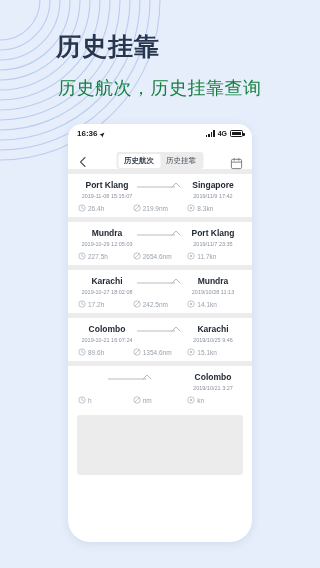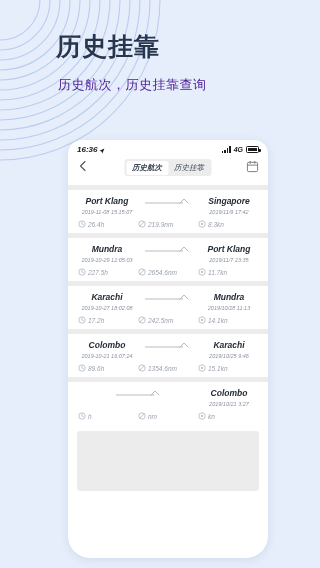--- a/index.html
+++ b/index.html
@@ -16,52 +16,51 @@
   .arcs { position:absolute; left:0; top:0; width:200px; height:230px; overflow:hidden; }
   .arcs svg { position:absolute; left:-60px; top:-75px; }
 
   .headline {
     position:absolute; left:56px; top:30px;
     font-size:25px; font-weight:bold; color:#28364d;
     letter-spacing:1px;
   }
   .subhead {
     position:absolute; left:58px; top:76px;
-    font-size:13px; color:#4c1d95; letter-spacing:0.5px;
+    font-size:18px; color:#15803d; letter-spacing:0.5px;
   }
 
   
   .phone {
-    position:absolute; left:68px; top:140px;
-    width:200px; height:418px;
+    position:absolute; left:68px; top:124px;
+    width:184px; height:418px;
     background:#ffffff;
     border-radius:14px 14px 22px 22px;
     box-shadow:0 2px 10px rgba(40,60,100,0.10);
     overflow:hidden;
-    font-style:italic;
   }
   .statusbar {
     height:19px; display:flex; align-items:center;
     justify-content:space-between; padding:0 9px 0 9px;
     font-size:8px; font-weight:bold; color:#1a1a1a;
   }
   .sb-left { display:flex; align-items:center; gap:2px; }
   .sb-right { display:flex; align-items:center; gap:3px; }
   .loc-arrow { display:inline-block; width:6px; height:6px; }
   .bars { display:flex; align-items:flex-end; gap:1px; height:7px; }
   .bars i { display:block; width:1.5px; background:#1a1a1a; }
   .bars i:nth-child(1){height:2px;} .bars i:nth-child(2){height:3.5px;}
   .bars i:nth-child(3){height:5px;} .bars i:nth-child(4){height:7px;}
   .net { font-size:7px; font-weight:bold; }
   .batt { width:13px; height:6.5px; border:1px solid #1a1a1a; border-radius:1.5px; position:relative; }
   .batt::after { content:""; position:absolute; right:-2.5px; top:1.5px; width:1.5px; height:3px; background:#1a1a1a; border-radius:0 1px 1px 0; }
   .batt i { position:absolute; left:1px; top:1px; bottom:1px; right:1px; background:#1a1a1a; border-radius:0.5px; }
 
   .navbar {
-    height:26px; display:flex; align-items:flex-start;
+    height:26px; display:flex; align-items:flex-end;
     padding:0 8px; position:relative;
   }
   .back-ico { width:14px; height:14px; flex:0 0 auto; }
   .segs {
     position:absolute; left:50%; transform:translateX(-50%);
     display:flex; background:#ececec; border-radius:3px; padding:1.5px;
   }
   .seg {
     font-size:7.5px; color:#3c4654; padding:2px 6px; border-radius:2.5px;
     white-space:nowrap;

